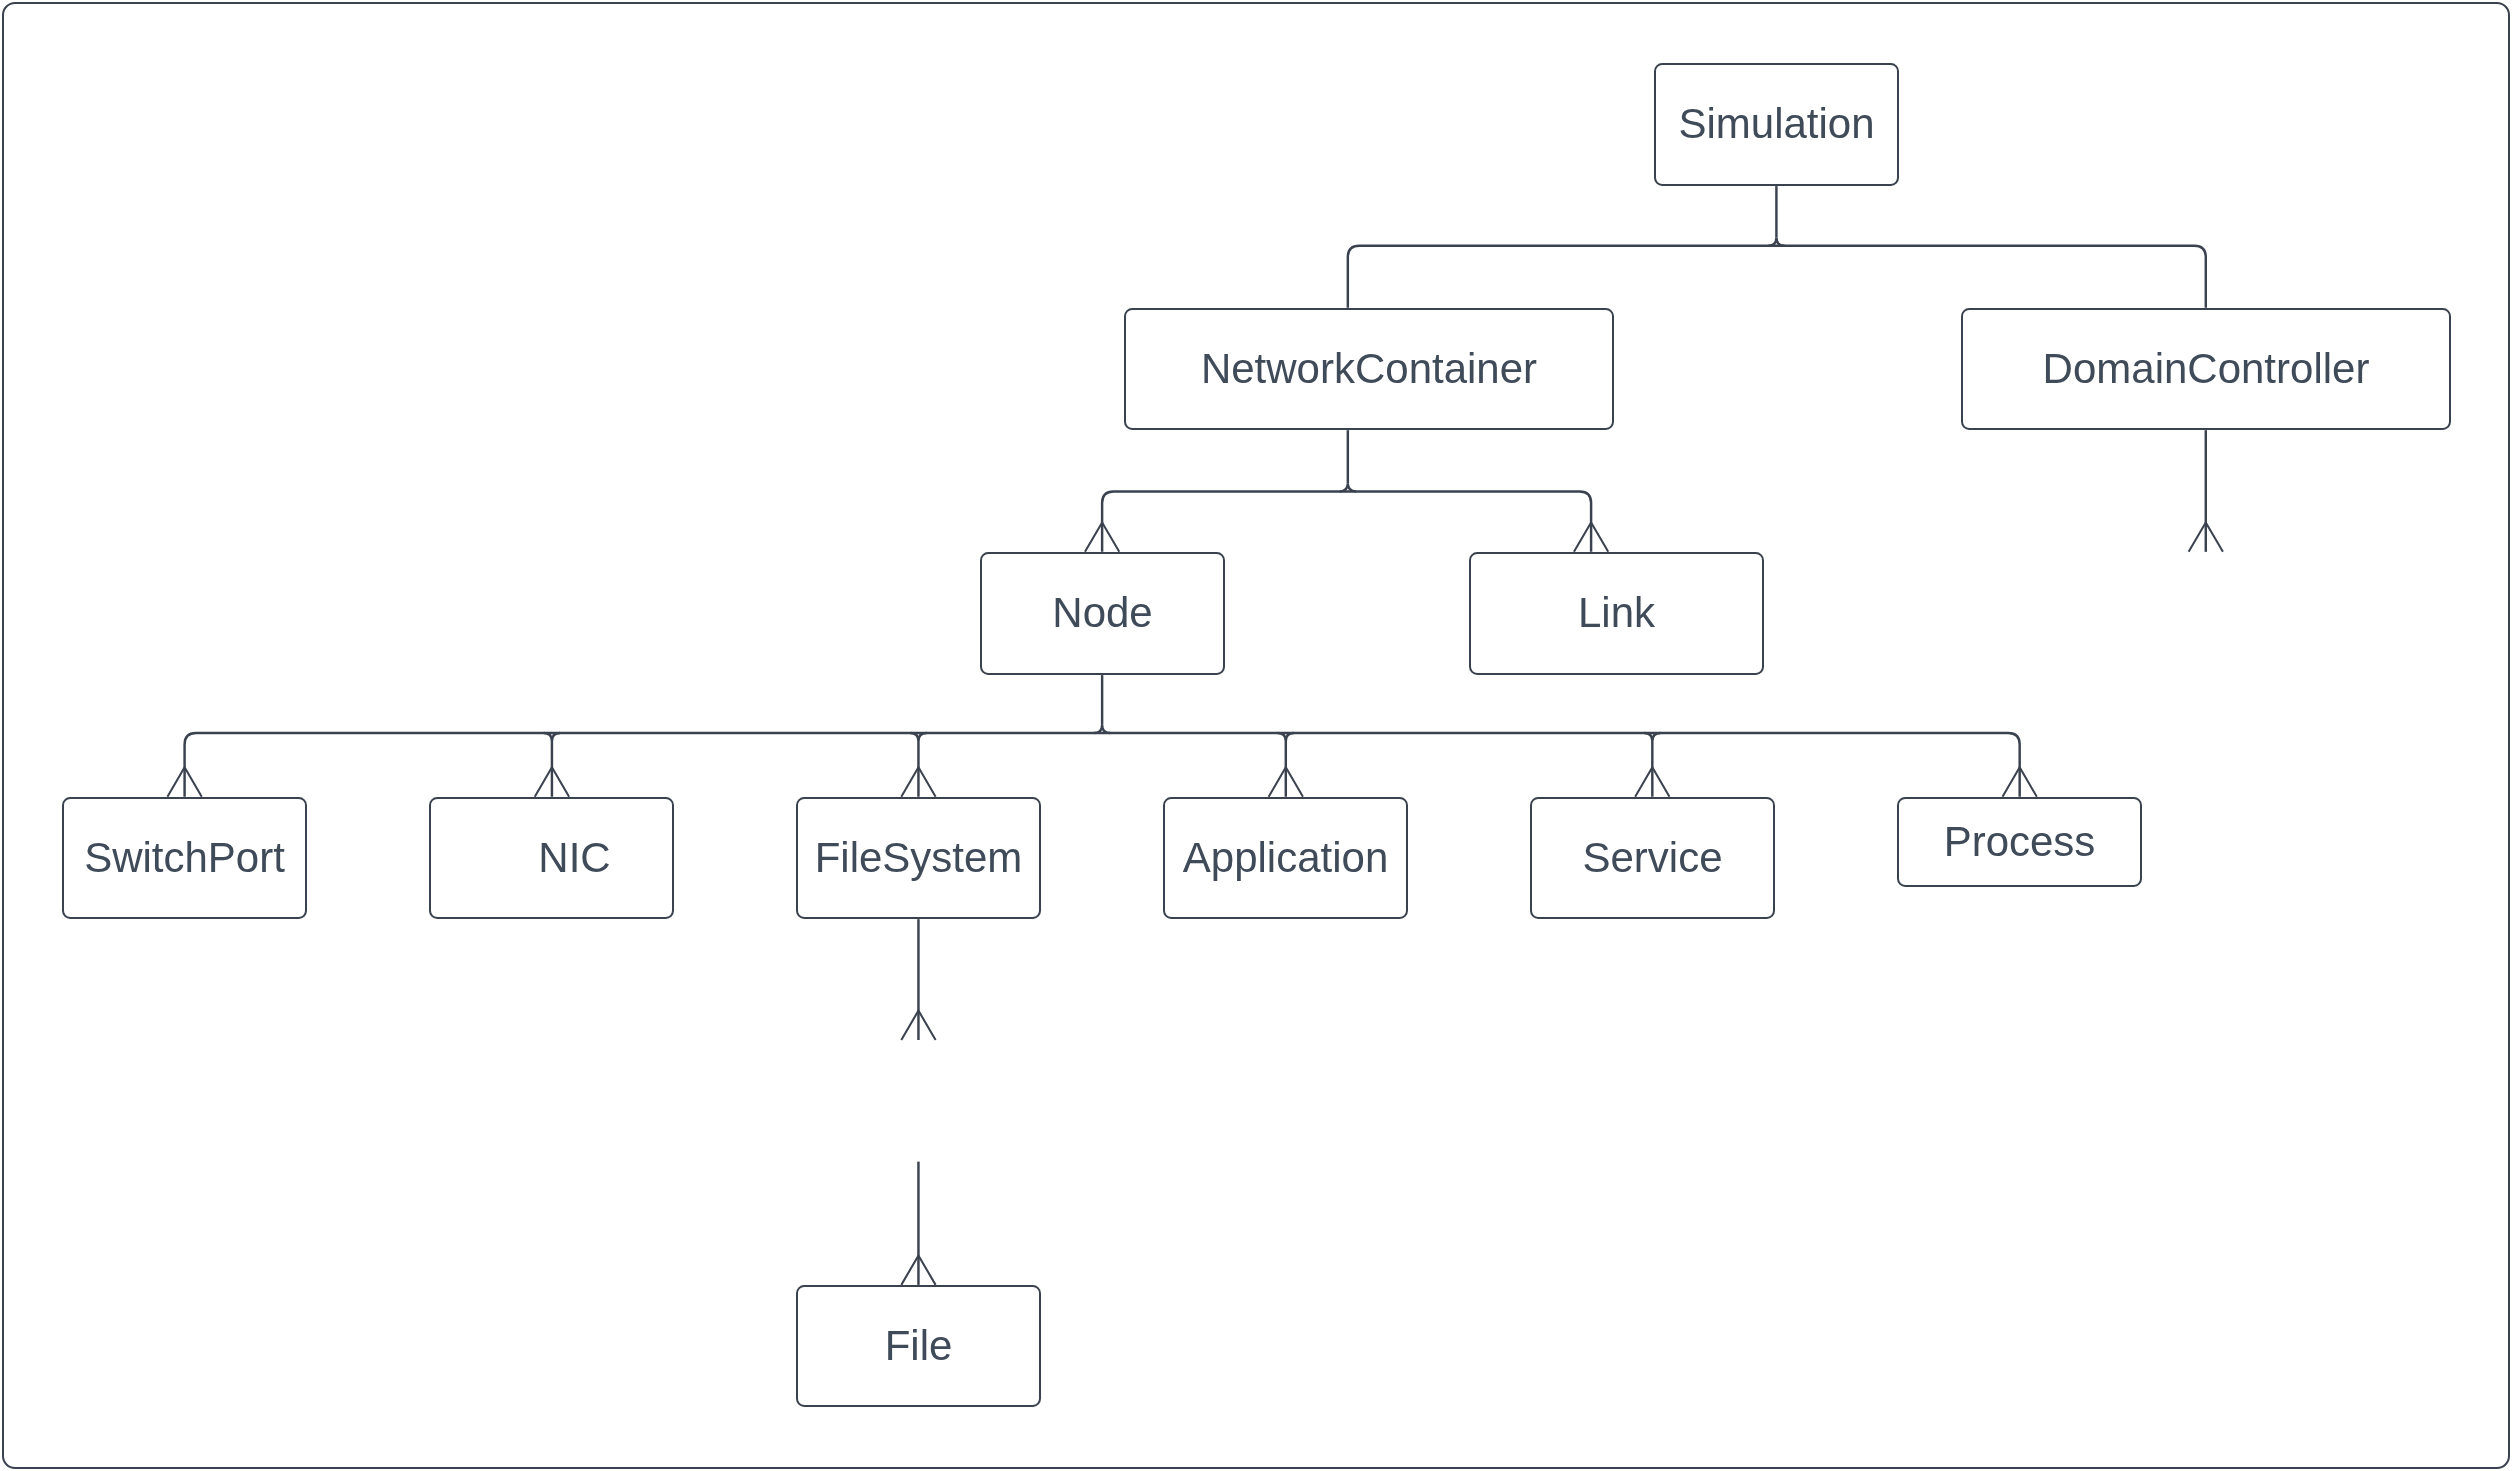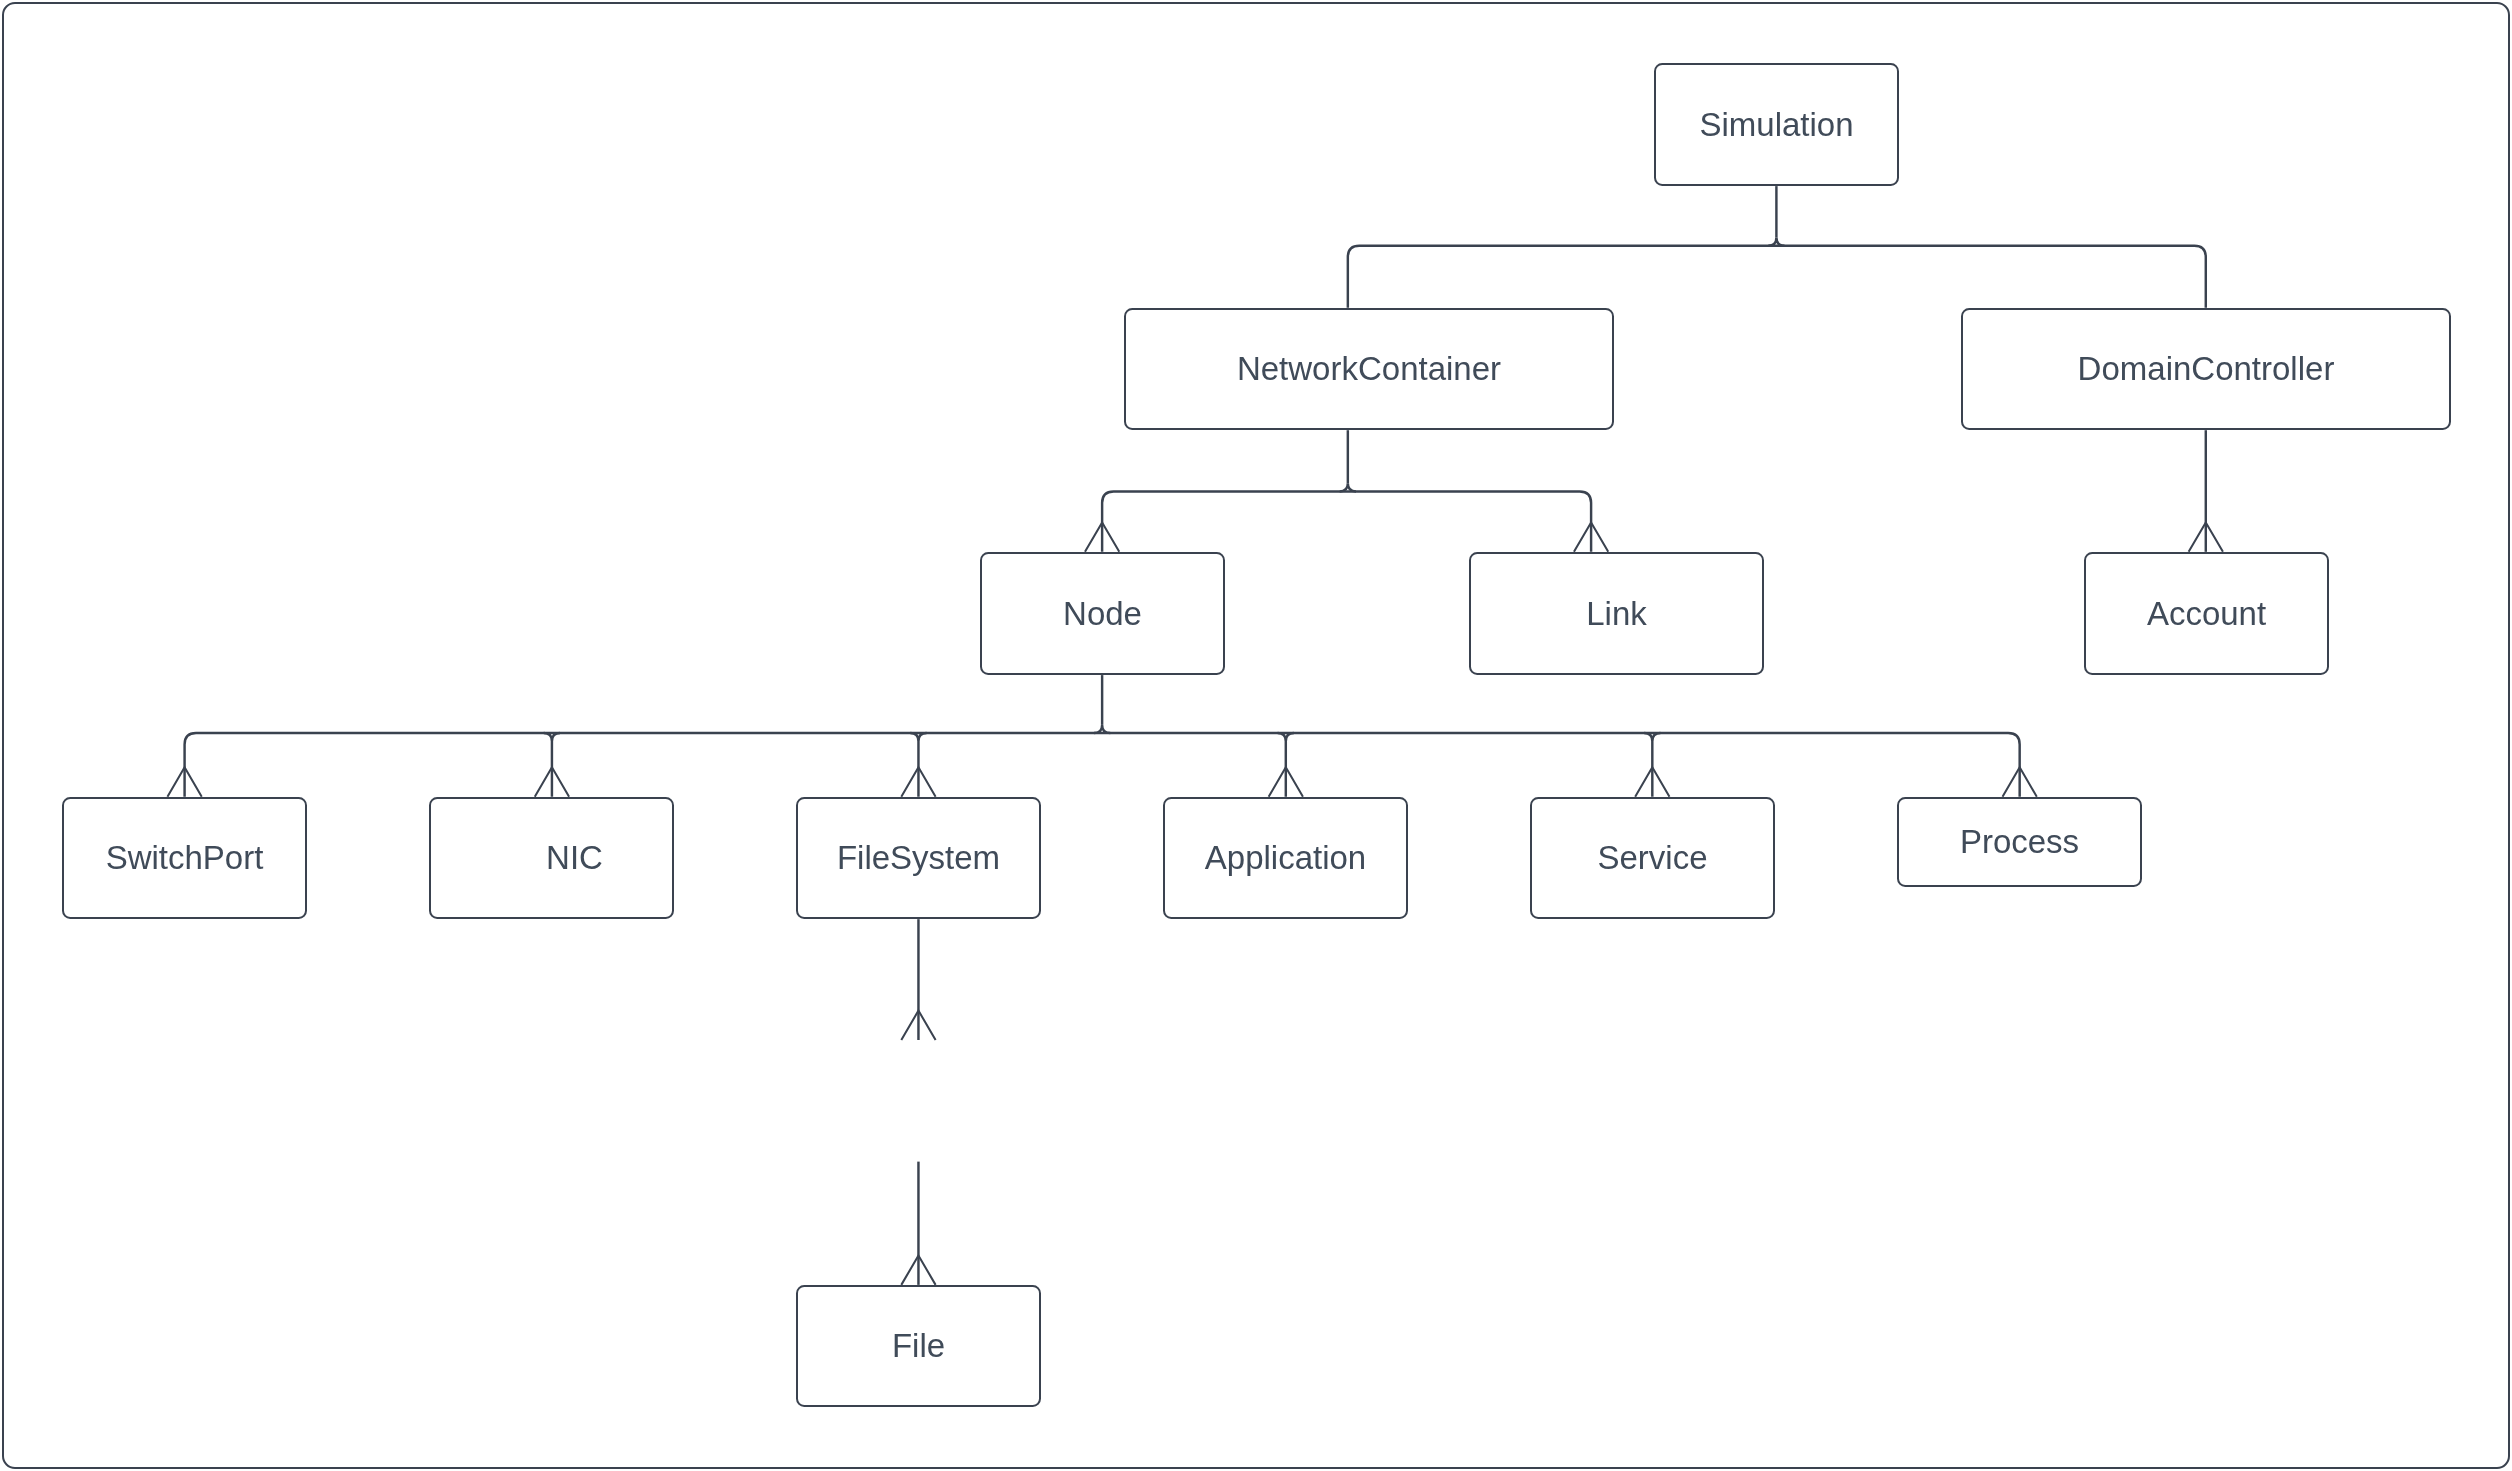--- a/index.html
+++ b/index.html
@@ -43,21 +43,21 @@
   }
   .node {
     position: absolute;
     background: var(--bg);
     border: 2.4px solid var(--stroke);
     border-radius: 8.2px;
     display: flex;
     align-items: center;
     justify-content: center;
     color: var(--text);
-    font-size: 33px;
+    font-size: 42px;
     line-height: 1.2;
     cursor: default;
   }
   .node span { white-space: nowrap; }
 </style>
 </head>
 <body>
 
 <div class="stage">
 
@@ -122,23 +122,20 @@
   </div>
 
   <div class="node" style="left:980px; top:552px; width:245px; height:123px;">
     <span>Node</span>
   </div>
 
   <div class="node" style="left:1469px; top:552px; width:295px; height:123px;">
     <span>Link</span>
   </div>
 
-  <div class="node" style="left:2084px; top:552px; width:245px; height:123px;">
-    <span>Account</span>
-  </div>
 
   <div class="node" style="left:62px; top:797px; width:245px; height:122px;">
     <span>SwitchPort</span>
   </div>
 
   <div class="node" style="left:429px; top:797px; width:245px; height:122px;padding-left:46px;">
     <span>NIC</span>
   </div>
 
   <div class="node" style="left:796px; top:797px; width:245px; height:122px;">

